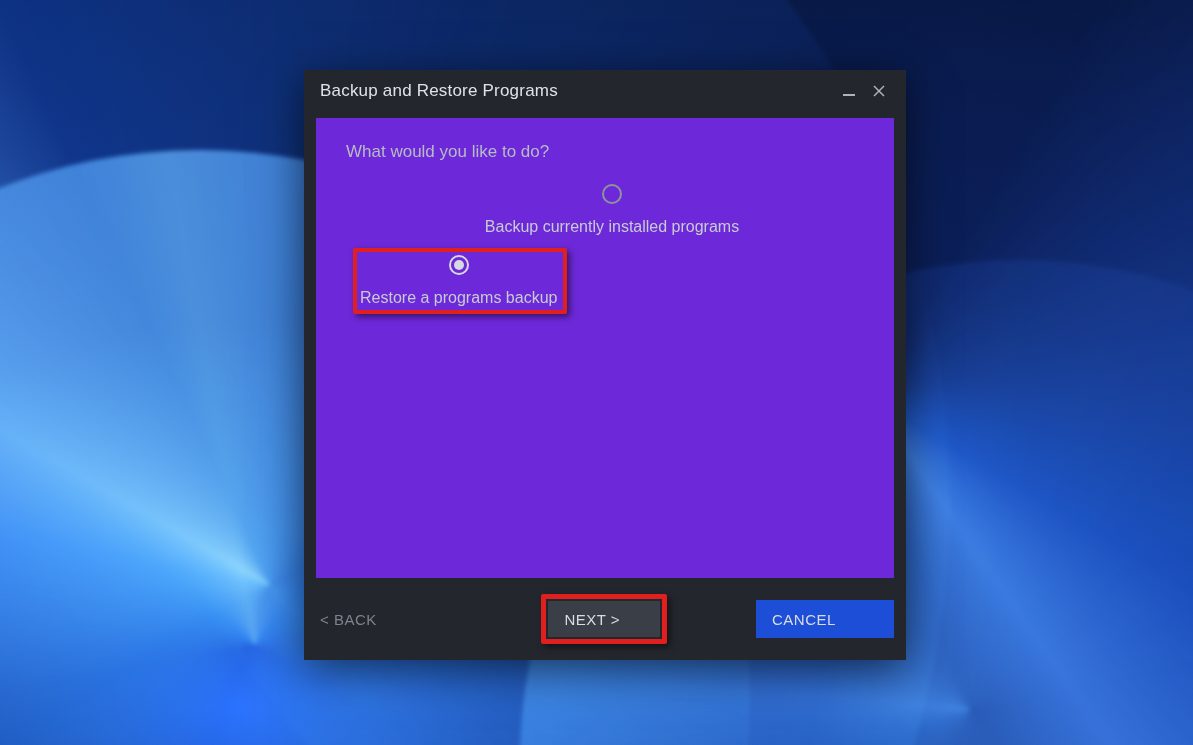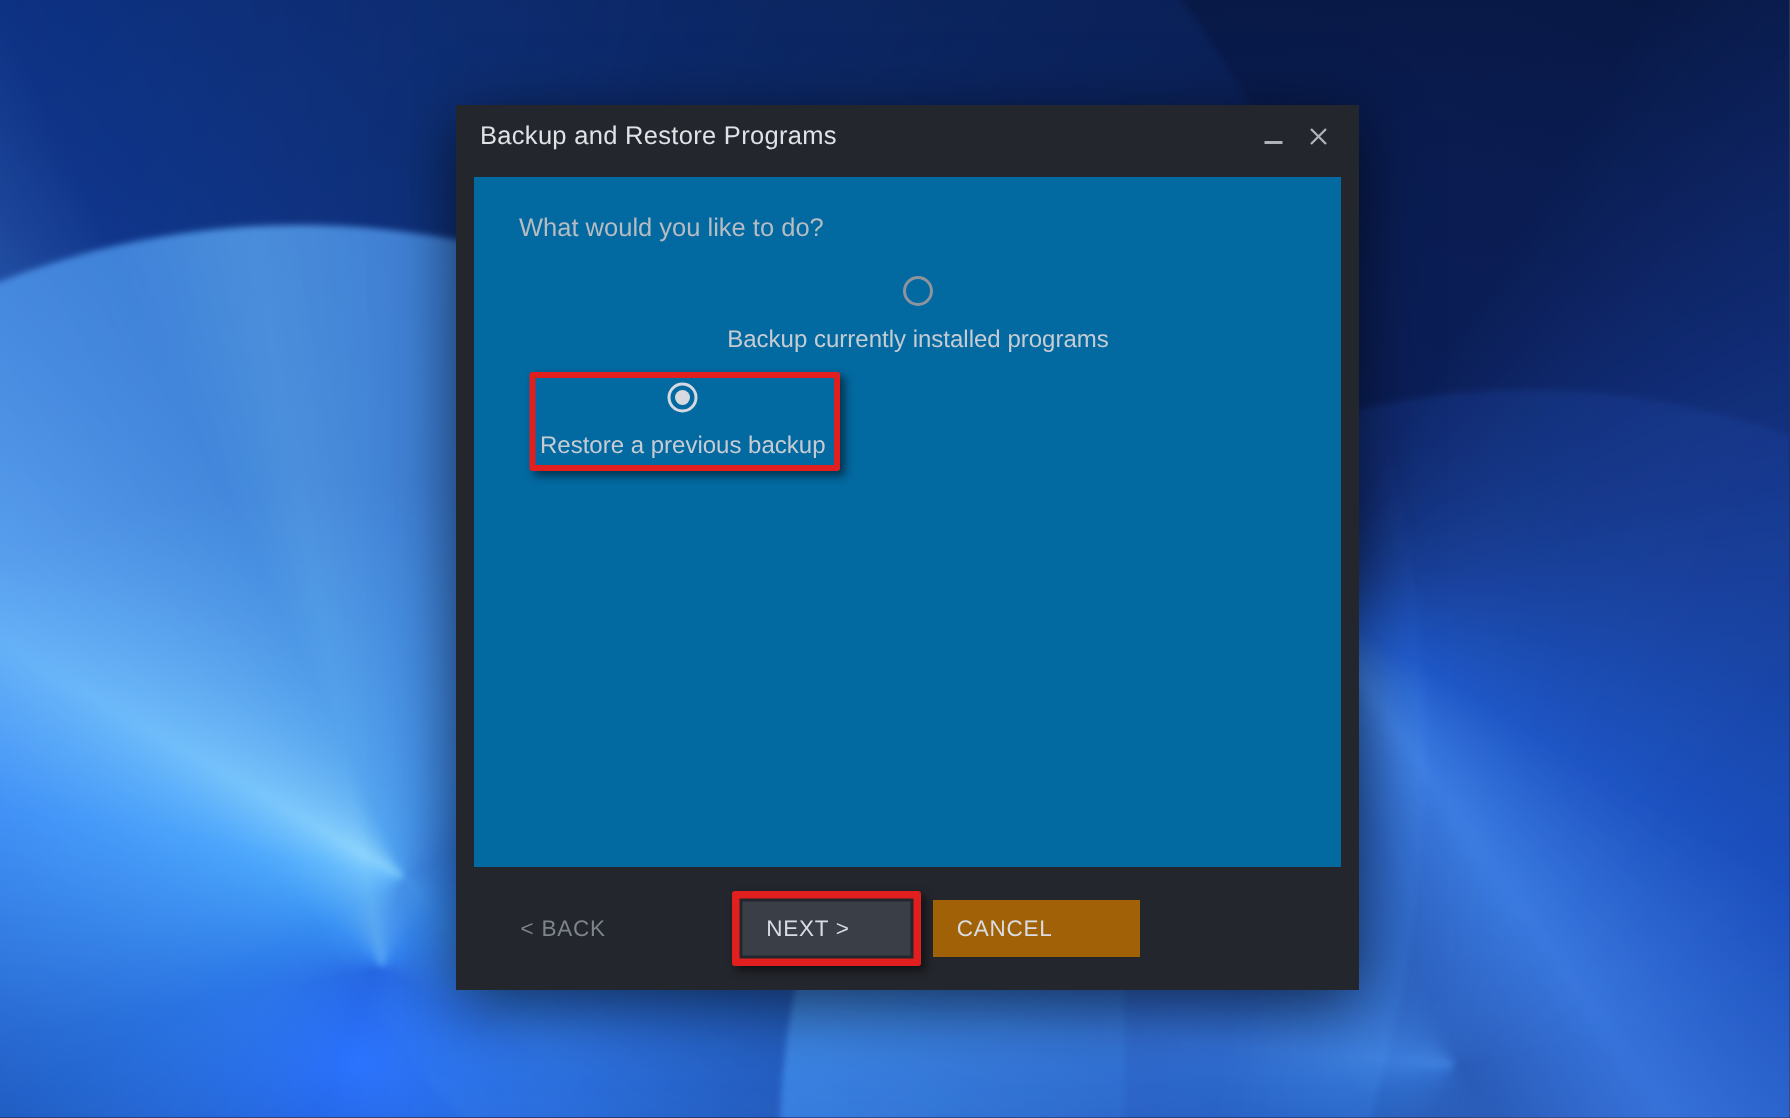--- a/index.html
+++ b/index.html
@@ -87,21 +87,21 @@
     .win-btn svg { display: block; }
 
     .body-area {
       flex: 1;
       padding: 10px 12px 0 12px;
       display: flex;
       flex-direction: column;
     }
     .inner-panel {
       flex: 1;
-      background: #0369a1;
+      background: #6d28d9;
       padding: 24px 30px 20px 30px;
       color: #c6cad0;
     }
     .prompt {
       font-size: 17px;
       color: #b7bcc3;
       margin-bottom: 22px;
     }
     .options {
       padding-left: 14px;
@@ -142,23 +142,23 @@
       padding: 3px 6px 3px 3px;
       display: inline-flex;
       align-items: center;
       gap: 14px;
       position: relative;
       box-shadow: 3px 3px 6px rgba(0,0,0,0.5);
       margin-left: -7px;
     }
 
     .footer {
-      padding: 16px 12px 16px 27px;
-      display: flex;
-      justify-content: flex-start;
+      padding: 16px 12px 16px 0;
+      display: flex;
+      justify-content: space-between;
       align-items: center;
       gap: 8px;
     }
     .btn {
       height: 38px;
       display: flex;
       align-items: center;
       padding: 0 16px;
       font-size: 15px;
       letter-spacing: 0.5px;
@@ -170,21 +170,21 @@
       cursor: default;
       margin-right: 60px;
     }
     .btn.primary {
       width: 112px;
       background: #3a3e46;
       color: #d9dde3;
     }
     .btn.secondary {
       width: 138px;
-      background: #a16207;
+      background: #1d4ed8;
       color: #d9dde3;
     }
     .btn-highlight {
       border: 5px solid #e21f1f;
       border-radius: 2px;
       padding: 2px;
       box-shadow: 3px 3px 6px rgba(0,0,0,0.5);
     }
     .btn-highlight .btn {
       height: 36px;
@@ -224,21 +224,21 @@
       <div class="options">
 
         <div class="option">
           <span class="radio"></span>
           <span>Backup currently installed programs</span>
         </div>
 
         <div class="highlight-box">
           <div class="option" style="margin-bottom:0;">
             <span class="radio checked"></span>
-            <span>Restore a previous backup</span>
+            <span>Restore a programs backup</span>
           </div>
         </div>
 
       </div>
     </div>
   </div>
 
   <div class="footer">
     <div class="btn ghost">
       <span>&lt; BACK</span>

